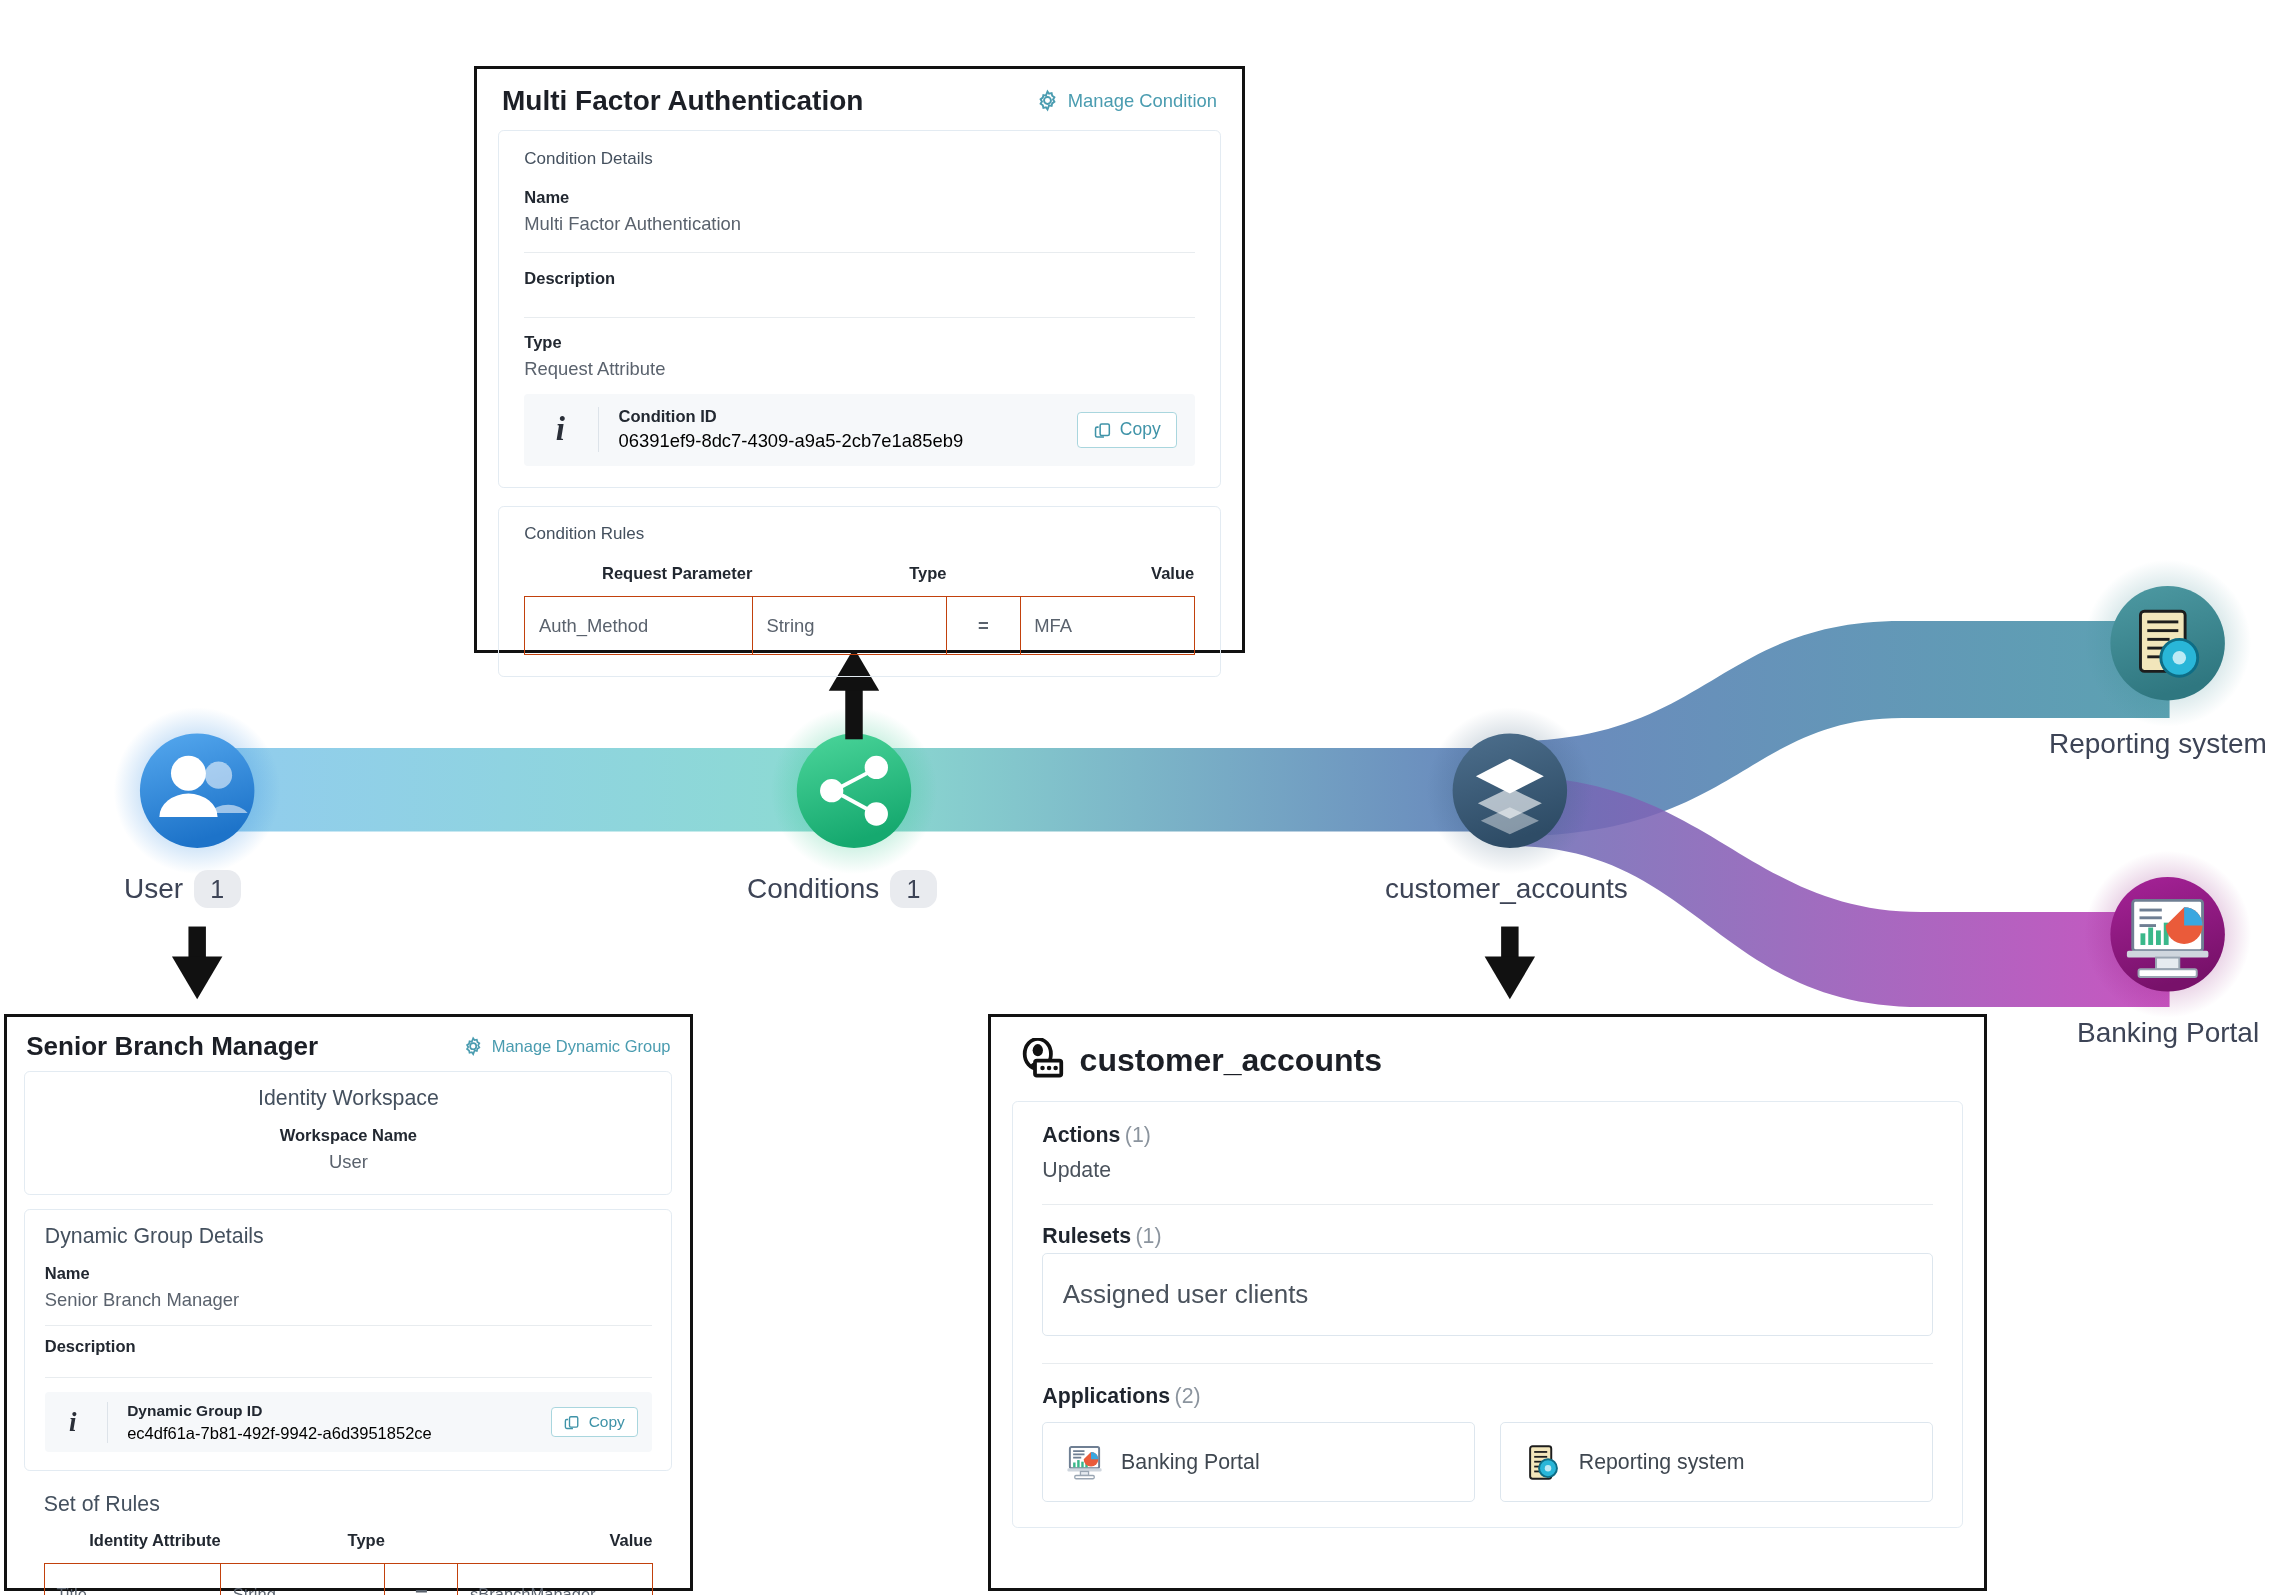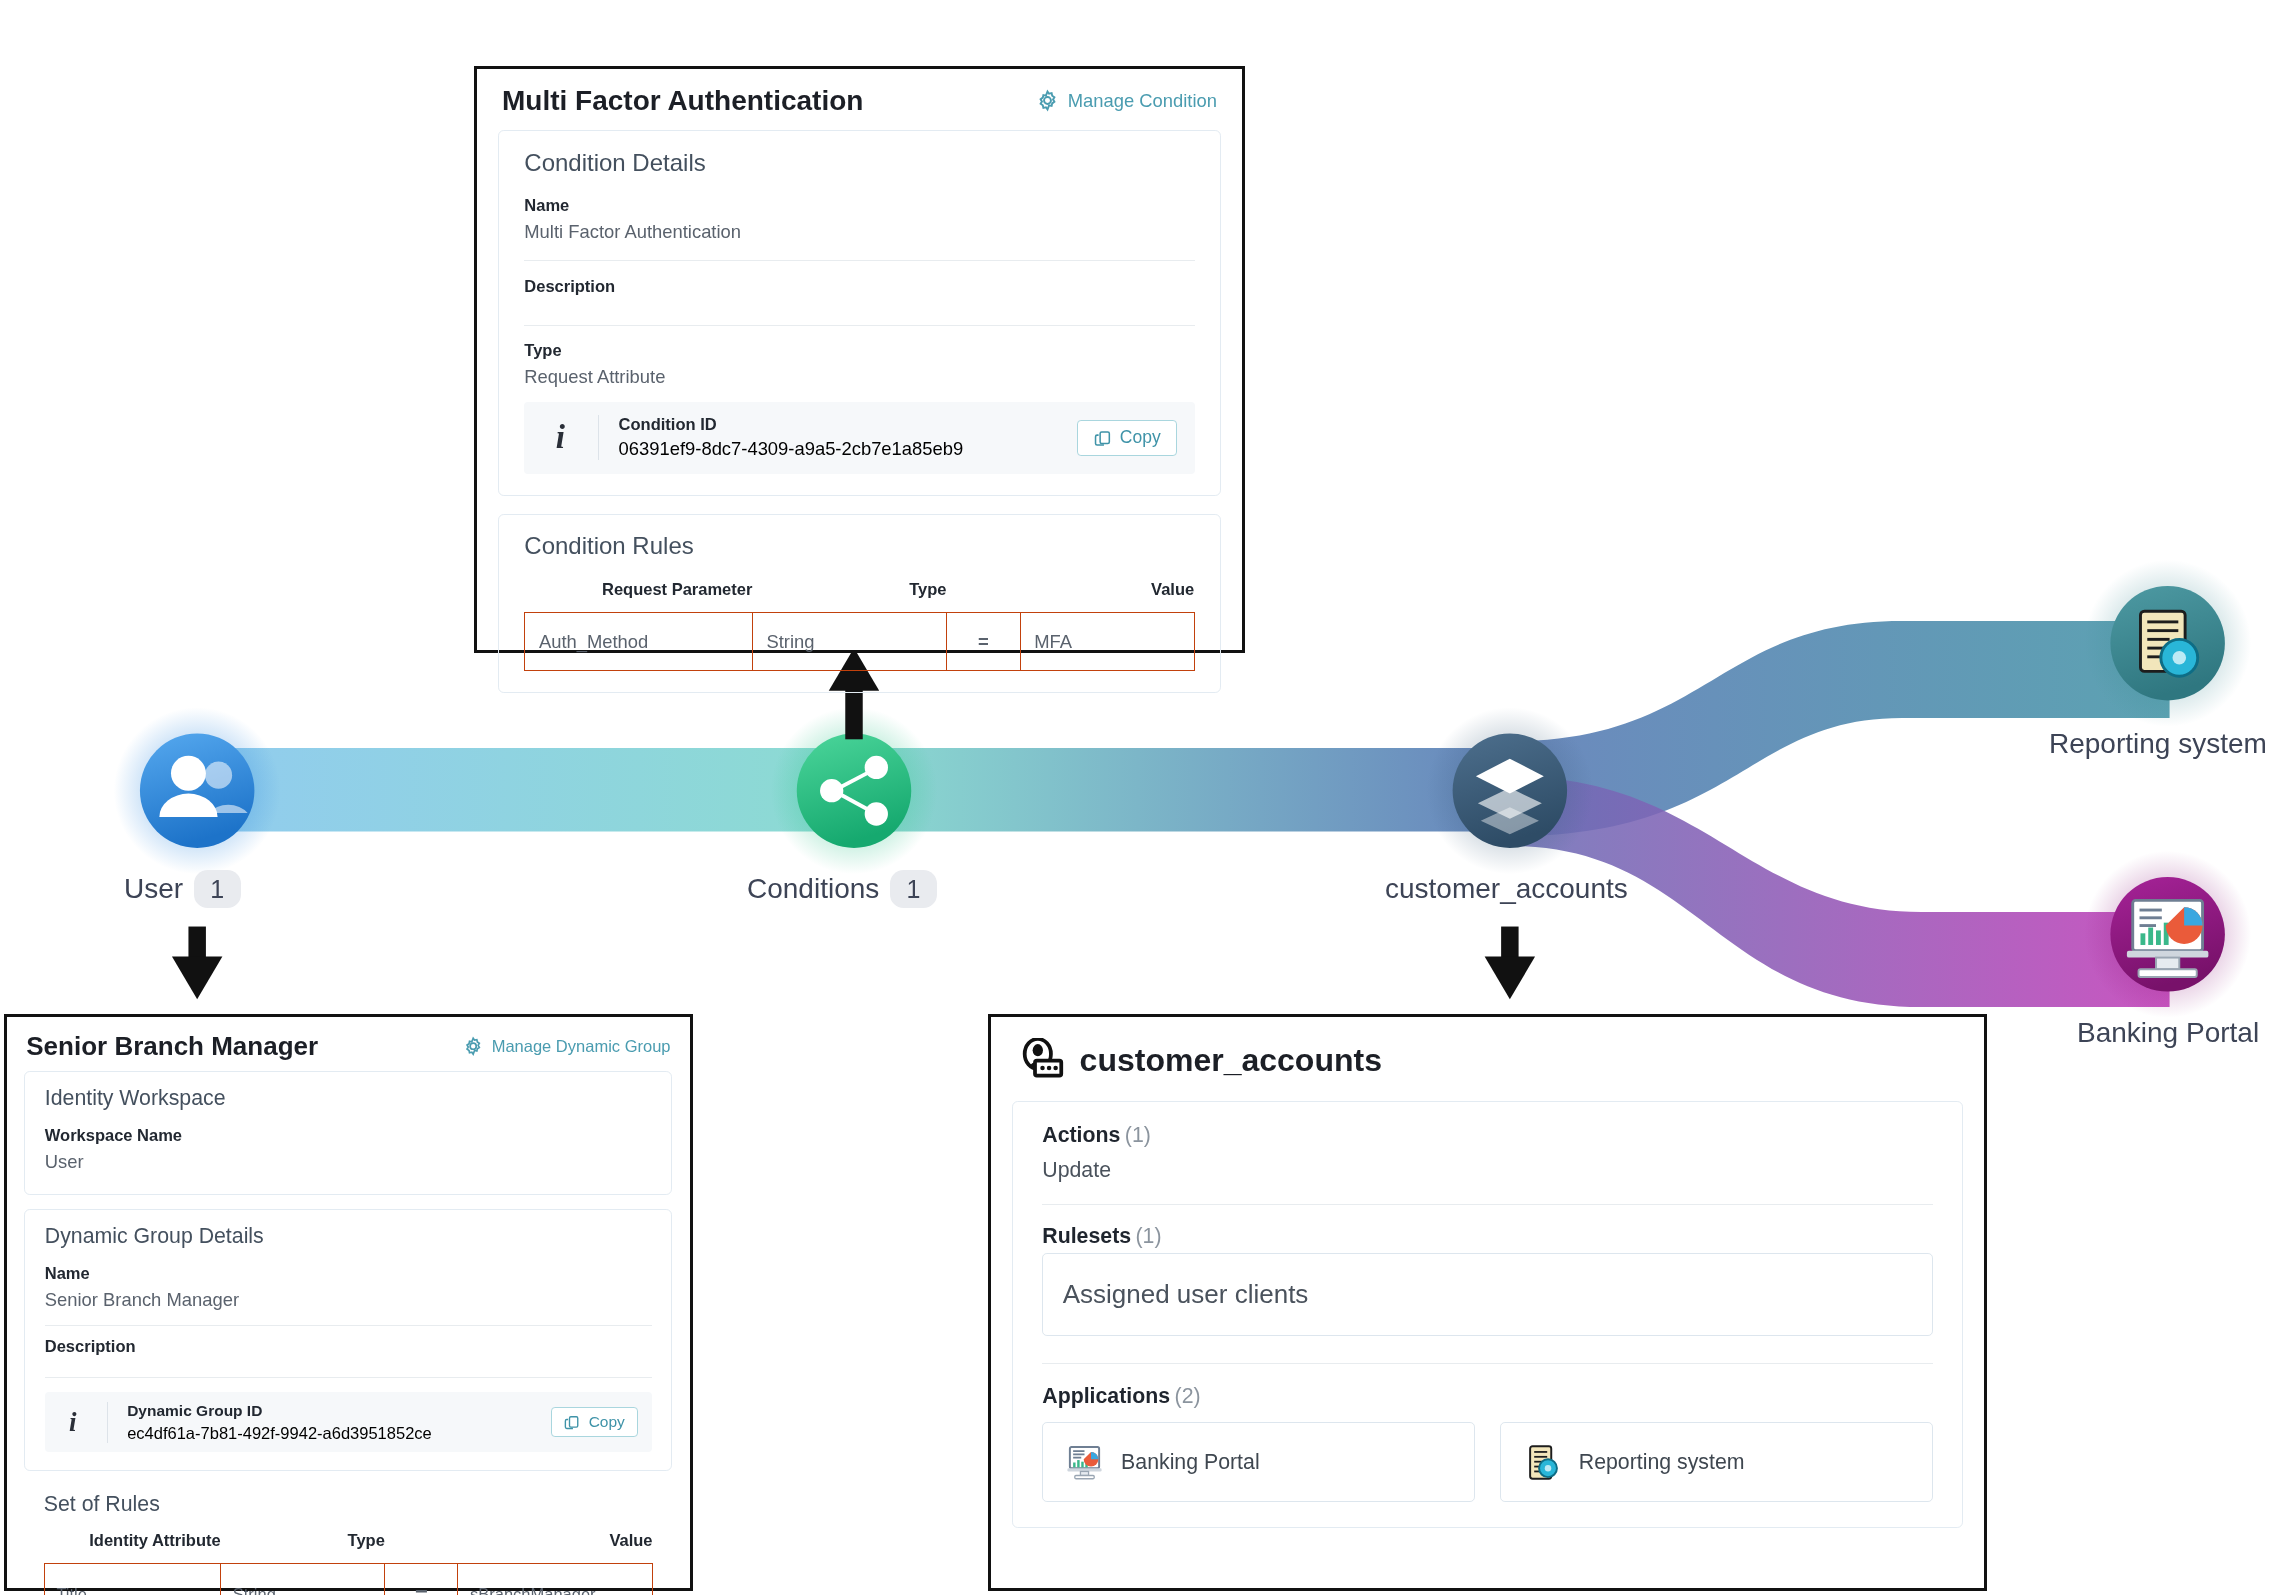--- a/index.html
+++ b/index.html
@@ -47,21 +47,21 @@
   }
   .manage-link.small { font-size:16.5px; }
 
   .panel {
     border:1px solid #e3ebf2;
     border-radius:5.8px;
     margin:0 21.3px 17.5px 21.3px;
     padding:17.5px 25px 21.3px 25px;
   }
   .panel-heading {
-    font-size:24px; color:#44505e; margin-bottom:19.4px; font-weight:400;
+    font-size:17px; color:#44505e; margin-bottom:19.4px; font-weight:400;
   }
   .fld-label { font-size:16.5px; font-weight:bold; color:#222831; }
   .fld-value { font-size:18.4px; color:#5a626d; margin-top:5.8px; }
   .divider { height:1px; background:#e8ecef; margin:17.5px 0 15.5px 0; }
 
   .idbar {
     display:flex; align-items:center;
     background:#f6f8fa;
     border-radius:3.9px;
     padding:13.6px 17.5px;
@@ -371,21 +371,21 @@
     <div class="card-title" style="font-size:26px;">Senior Branch Manager</div>
     <div class="manage-link small">
       <svg width="20.4" height="20.4" viewBox="0 0 24 24">
         <circle cx="12" cy="12" r="3.6" fill="none" stroke="#4a9cb0" stroke-width="2"></circle>
         <path d="M12 2.6 l1.6 2.3 2.7-.6 .6 2.7 2.3 1.6-1.4 2.4 1.4 2.4-2.3 1.6-.6 2.7-2.7-.6L12 21.4 10.4 19.1l-2.7 .6-.6-2.7L4.8 15.4l1.4-2.4-1.4-2.4 2.3-1.6 .6-2.7 2.7 .6z" fill="none" stroke="#4a9cb0" stroke-width="2"></path>
       </svg>
       <span>Manage Dynamic Group</span>
     </div>
   </div>
 
-  <div class="panel" style="margin:0 17.5px 13.6px 17.5px; padding:13.6px 19.4px 21.3px 19.4px;">
+  <div class="panel" style="margin:0 17.5px 13.6px 17.5px; padding:13.6px 19.4px 21.3px 19.4px;text-align:center;">
     <div class="panel-heading" style="font-size:21.3px; margin-bottom:15.5px;">Identity Workspace</div>
     <div>
       <div class="fld-label">Workspace Name</div>
       <div class="fld-value">User</div>
     </div>
   </div>
 
   <div class="panel" style="margin:0 17.5px 13.6px 17.5px; padding:13.6px 19.4px 17.5px 19.4px;">
     <div class="panel-heading" style="font-size:21.3px; margin-bottom:15.5px;">Dynamic Group Details</div>
     <div>

